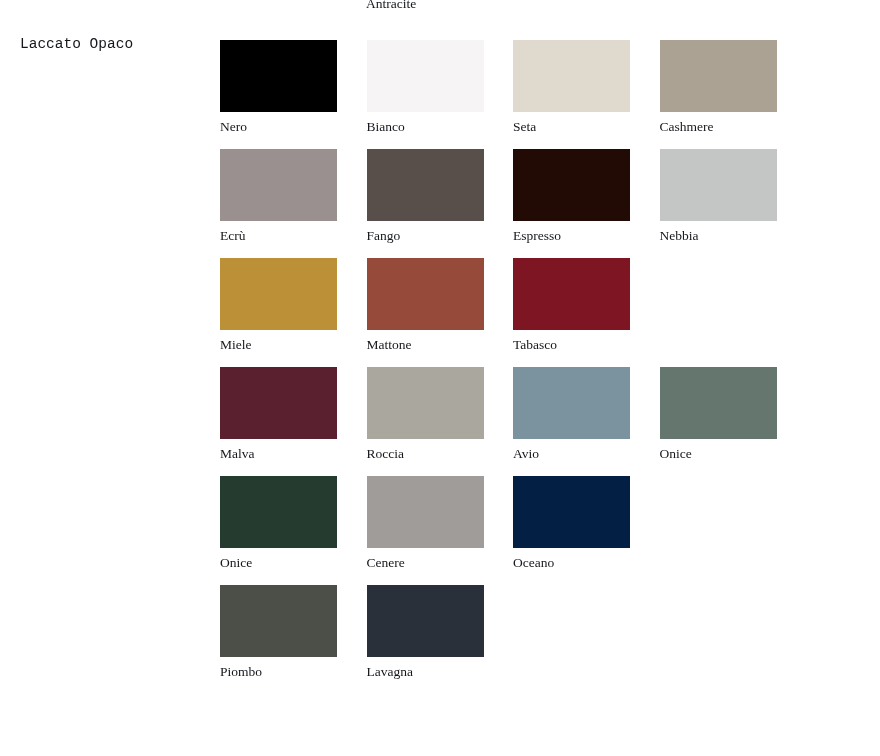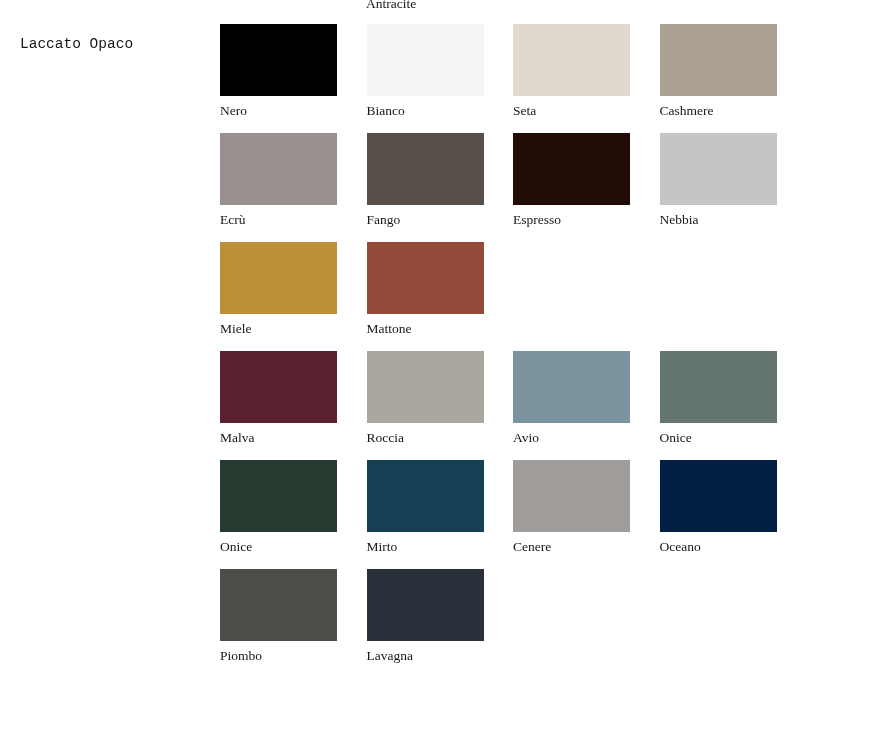--- a/index.html
+++ b/index.html
@@ -38,21 +38,21 @@
     font-size: 14.5px;
     line-height: 19px;
     color: #15171c;
     white-space: nowrap;
   }
 
   
   .swatch-grid {
     position: absolute;
     left: 220px;
-    top: 24px;
+    top: 40px;
     width: 640px;
   }
   .swatch-row {
     display: flex;
     height: 109px;
   }
   .swatch-cell {
     width: 117px;
     margin-right: 29.5px;
     flex: 0 0 auto;
@@ -121,20 +121,24 @@
     </div>
     <div class="swatch-row">
       <div class="swatch-cell">
         <span class="swatch-chip" title="#bc9036" style="background-color: rgb(188, 144, 54);"></span>
         <span class="swatch-name">Miele</span>
       </div>
       <div class="swatch-cell">
         <span class="swatch-chip" title="#964a3a" style="background-color: rgb(150, 74, 58);"></span>
         <span class="swatch-name">Mattone</span>
       </div>
+      <div class="swatch-cell">
+        <span class="swatch-chip" title="#7d1522" style="background-color: rgb(125, 21, 34);"></span>
+        <span class="swatch-name">Tabasco</span>
+      </div>
     </div>
     <div class="swatch-row">
       <div class="swatch-cell">
         <span class="swatch-chip" title="#5a2030" style="background-color: rgb(90, 32, 48);"></span>
         <span class="swatch-name">Malva</span>
       </div>
       <div class="swatch-cell">
         <span class="swatch-chip" title="#aaa89e" style="background-color: rgb(170, 168, 158);"></span>
         <span class="swatch-name">Roccia</span>
       </div>
@@ -146,24 +150,20 @@
         <span class="swatch-chip" title="#64766d" style="background-color: rgb(100, 118, 109);"></span>
         <span class="swatch-name">Onice</span>
       </div>
     </div>
     <div class="swatch-row">
       <div class="swatch-cell">
         <span class="swatch-chip" title="#253b30" style="background-color: rgb(37, 59, 48);"></span>
         <span class="swatch-name">Onice</span>
       </div>
       <div class="swatch-cell">
-        <span class="swatch-chip" title="#154055" style="background-color: rgb(21, 64, 85);"></span>
-        <span class="swatch-name">Mirto</span>
-      </div>
-      <div class="swatch-cell">
         <span class="swatch-chip" title="#a09c99" style="background-color: rgb(160, 156, 153);"></span>
         <span class="swatch-name">Cenere</span>
       </div>
       <div class="swatch-cell">
         <span class="swatch-chip" title="#041f44" style="background-color: rgb(4, 31, 68);"></span>
         <span class="swatch-name">Oceano</span>
       </div>
     </div>
     <div class="swatch-row">
       <div class="swatch-cell">

